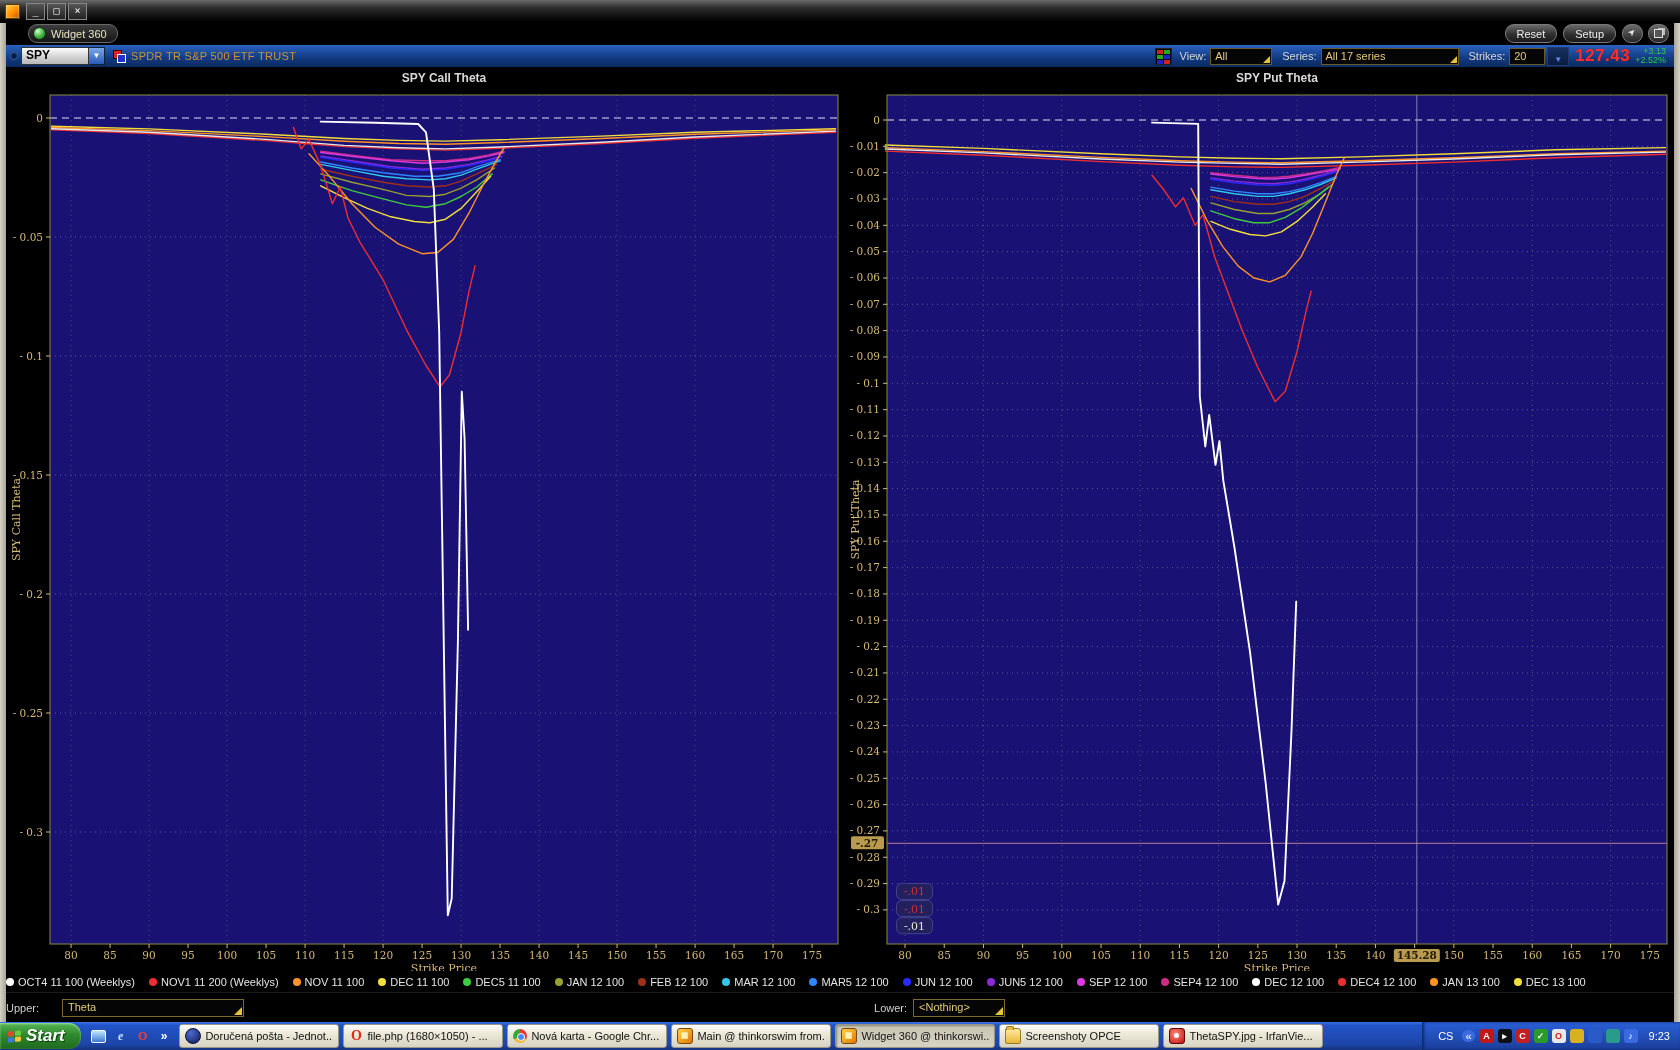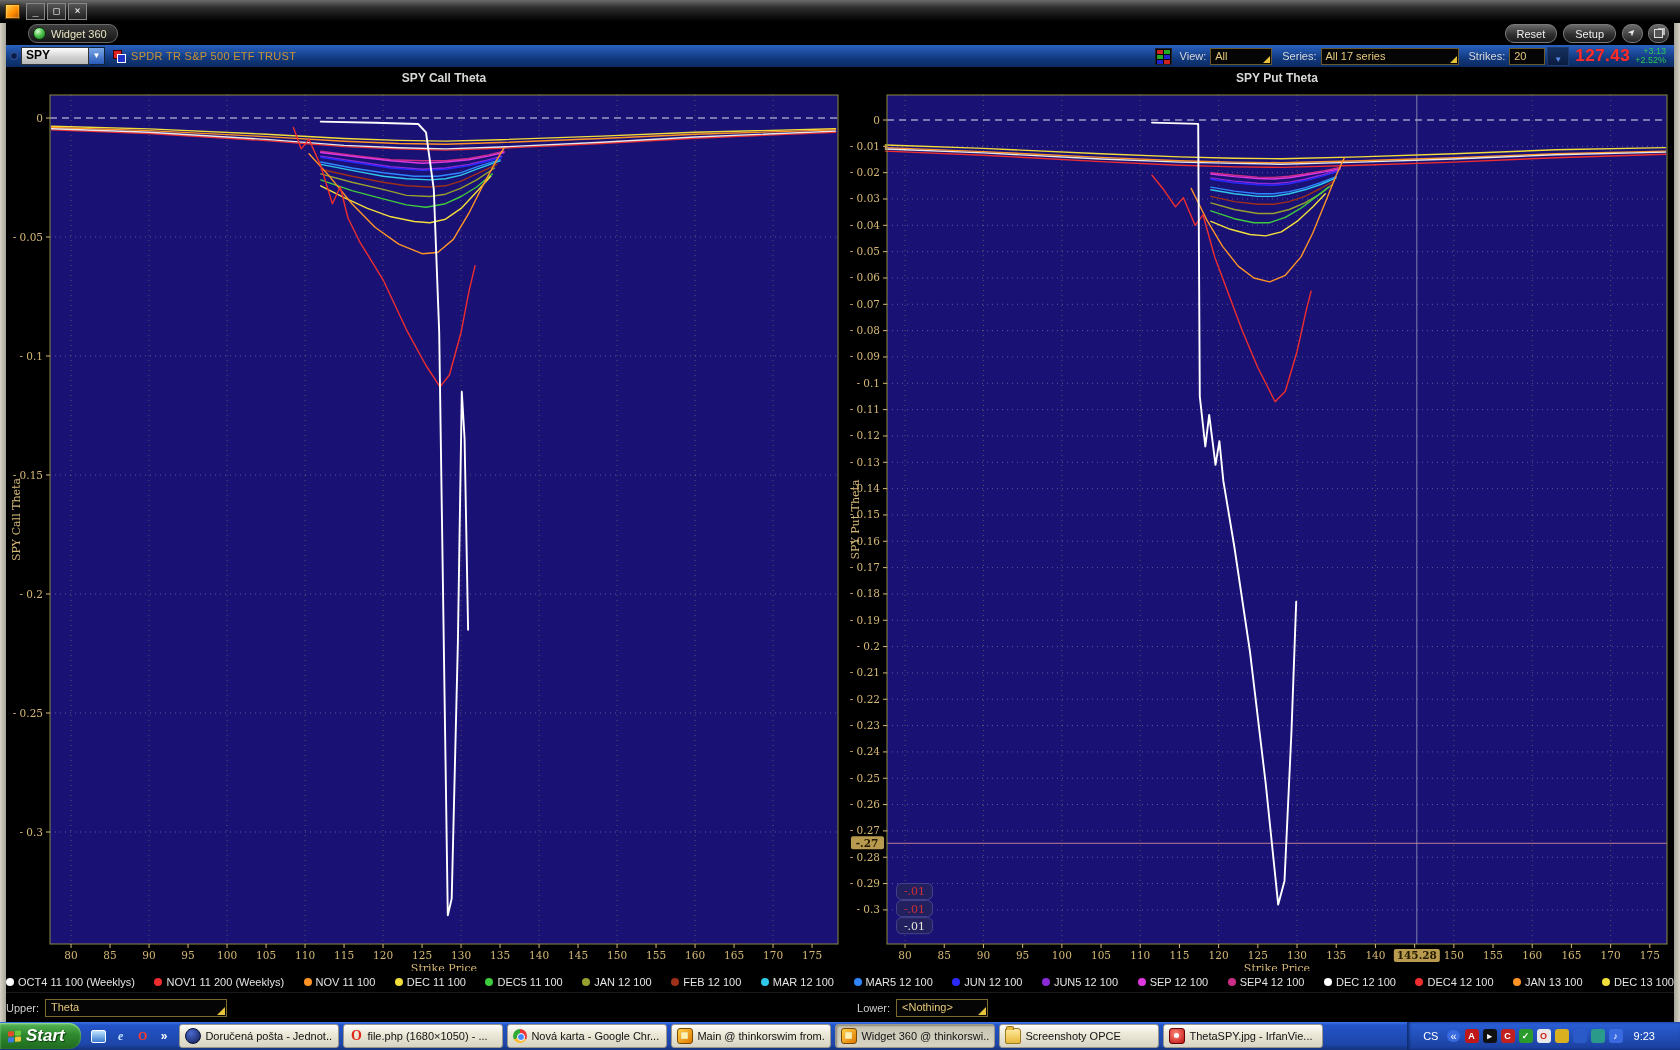--- a/index.html
+++ b/index.html
@@ -77,21 +77,21 @@
     text-shadow:0 0 1px #801010;}
   .chg{display:flex;flex-direction:column;margin-right:8px;}
   .chg span{color:#2ecb4e;font-size:9px;line-height:9px;text-align:right;}
 
   
   .chart{position:absolute;z-index:5;}
   .chart svg{display:block;}
 
   
   .legendrow{position:absolute;left:6px;top:971px;width:1668px;height:21px;background:#000;
-    display:flex;align-items:center;justify-content:space-between;gap:1px;z-index:20;}
+    display:flex;align-items:center;justify-content:flex-start;gap:14px;z-index:20;}
   .lg-item{display:flex;align-items:center;gap:4px;}
   .lg-dot{width:8px;height:8px;border-radius:50%;}
   .lg-txt{color:#e4e4e4;font-size:11px;white-space:nowrap;}
 
   
   .footerrow{position:absolute;left:6px;top:992px;width:1668px;height:30px;background:#000;
     display:flex;align-items:center;z-index:20;border-top:1px solid #1a1a1a;}
   .ft-label{color:#cfcfcf;font-size:11px;}
   .ft-dd{position:relative;height:16px;background:#050505;border:1px solid #7a6a30;
     color:#e5c87a;font-size:11px;line-height:15px;padding:0 5px;}
@@ -123,21 +123,21 @@
   .t-icon.opera-mail{border-radius:50%;background:radial-gradient(circle at 35% 30%,#4a6ad0,#101c50);border:1px solid #091038;}
   .t-icon.opera{background:none;color:#e02818;font-weight:bold;font-family:"Liberation Serif",serif;font-size:14px;line-height:14px;text-align:center;}
   .t-icon.chrome{border-radius:50%;background:conic-gradient(#e33 0 33%,#fb3 33% 66%,#3a3 66% 100%);}
   .t-icon.chrome:after{content:"";position:absolute;left:4px;top:4px;width:6px;height:6px;border-radius:50%;background:#48f;border:1px solid #fff;}
   .t-icon.tos{background:linear-gradient(135deg,#ffd24a,#e07800);border:1px solid #7a4a00;}
   .t-icon.tos:after{content:"";position:absolute;left:3px;top:3px;width:7px;height:7px;background:#fff2b0;box-shadow:inset 0 0 1px #7a4a00;}
   .t-icon.folder{background:linear-gradient(#ffe9a0,#e8b93a);border:1px solid #9a7a20;border-radius:2px 3px 2px 2px;}
   .t-icon.folder:before{content:"";position:absolute;left:0;top:-3px;width:6px;height:3px;background:#e8b93a;border:1px solid #9a7a20;border-bottom:none;border-radius:2px 2px 0 0;}
   .t-icon.irfan{background:radial-gradient(circle at 40% 35%,#ff8a7a,#c01010);border:1px solid #600;}
   .t-icon.irfan:after{content:"";position:absolute;left:4px;top:4px;width:5px;height:5px;border-radius:50%;background:#fff;}
-  .tray{height:28px;display:flex;align-items:center;gap:5px;padding:0 25px 0 12px;
+  .tray{height:28px;display:flex;align-items:center;gap:5px;padding:0 10px 0 12px;
     background:linear-gradient(#2a60d8,#1a3e9a);box-shadow:inset 2px 0 3px #0d2a6a;}
   .tray-lang{color:#fff;font-size:11px;padding:1px 4px;}
   .tray-chev{color:#fff;font-size:11px;background:#3a6ae0;border-radius:7px;padding:0 3px;}
   .tray-ico{width:14px;height:14px;border-radius:3px;font-size:9px;line-height:14px;text-align:center;color:#fff;font-weight:bold;}
   .tray-clock{color:#fff;font-size:11px;margin-left:6px;}
 </style>
 </head>
 <body>
 
 <div id="screen">
@@ -546,21 +546,21 @@
         <span class="lg-txt">JAN 13 100</span>
       </div>
       <div class="lg-item">
         <span class="lg-dot" style="background: rgb(242, 222, 58);"></span>
         <span class="lg-txt">DEC 13 100</span>
       </div>
     </div>
 
   <div class="footerrow">
     <div class="ft-label" style="margin-left:0">Upper:</div>
-    <div class="ft-dd" style="width:170px;margin-left:6px">Theta</div>
+    <div class="ft-dd" style="width:170px;margin-left:23px">Theta</div>
     <div style="width:630px"></div>
     <div class="ft-label">Lower:</div>
     <div class="ft-dd" style="width:80px;margin-left:6px">&lt;Nothing&gt;</div>
   </div>
 
   <div class="taskbar">
     <div class="start-btn">
       <div class="start-flag">
         <i style="background:#e34a2a"></i>
           <i style="background:#6ecb3e"></i>

